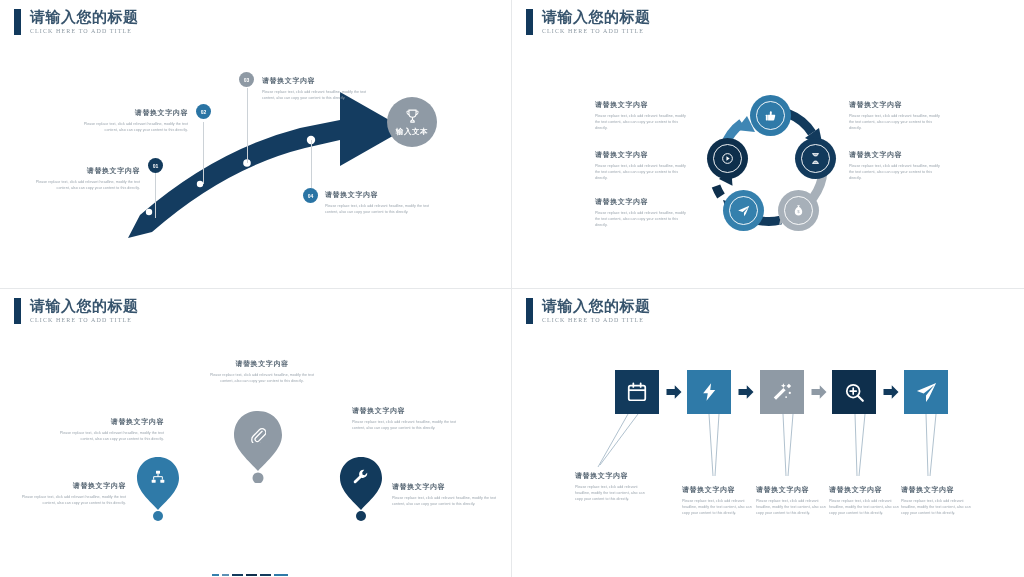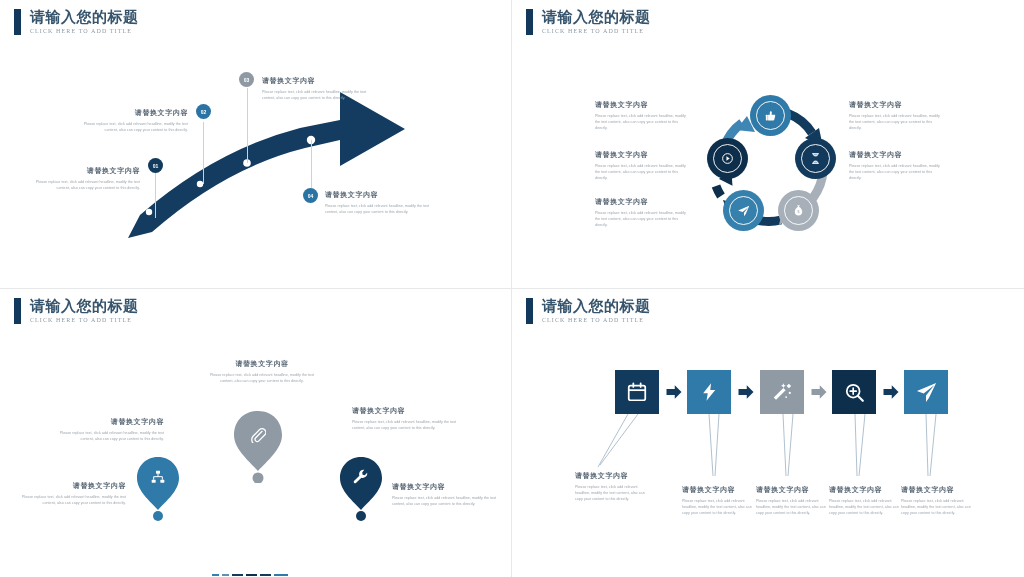--- a/index.html
+++ b/index.html
@@ -105,20 +105,28 @@
     </div>
     <div class="tb left" style="left:262px;top:76px;width:118px;">
       <h4>请替换文字内容</h4>
       <p>Please replace text, click add relevant headline, modify the text content, also can copy your content to this directly.</p>
     </div>
     <div class="tb left" style="left:325px;top:190px;width:118px;">
       <h4>请替换文字内容</h4>
       <p>Please replace text, click add relevant headline, modify the text content, also can copy your content to this directly.</p>
     </div>
 
+    <div class="goal" style="left:387px;top:97px;">
+      <svg width="17" height="17" viewBox="0 0 24 24">
+        <path d="M7 3h10v5a5 5 0 0 1-10 0V3z" fill="none" stroke="#fff" stroke-width="1.6"></path>
+        <path d="M7 4.5H4.2v1.8A3.2 3.2 0 0 0 7.4 9.5M17 4.5h2.8v1.8a3.2 3.2 0 0 1-3.2 3.2" fill="none" stroke="#fff" stroke-width="1.4"></path>
+        <path d="M12 13v4M9 20h6M9.5 20c0-1.6 1-3 2.5-3s2.5 1.4 2.5 3" fill="none" stroke="#fff" stroke-width="1.6"></path>
+      </svg>
+      <div class="gtxt">输入文本</div>
+    </div>
   </div>
 
   <div class="slide s2">
     <div class="hdr">
       <div class="hdr-bar"></div>
       <div class="hdr-txt">
         <div class="hdr-title">请输入您的标题</div>
         <div class="hdr-sub">CLICK HERE TO ADD TITLE</div>
       </div>
     </div>

